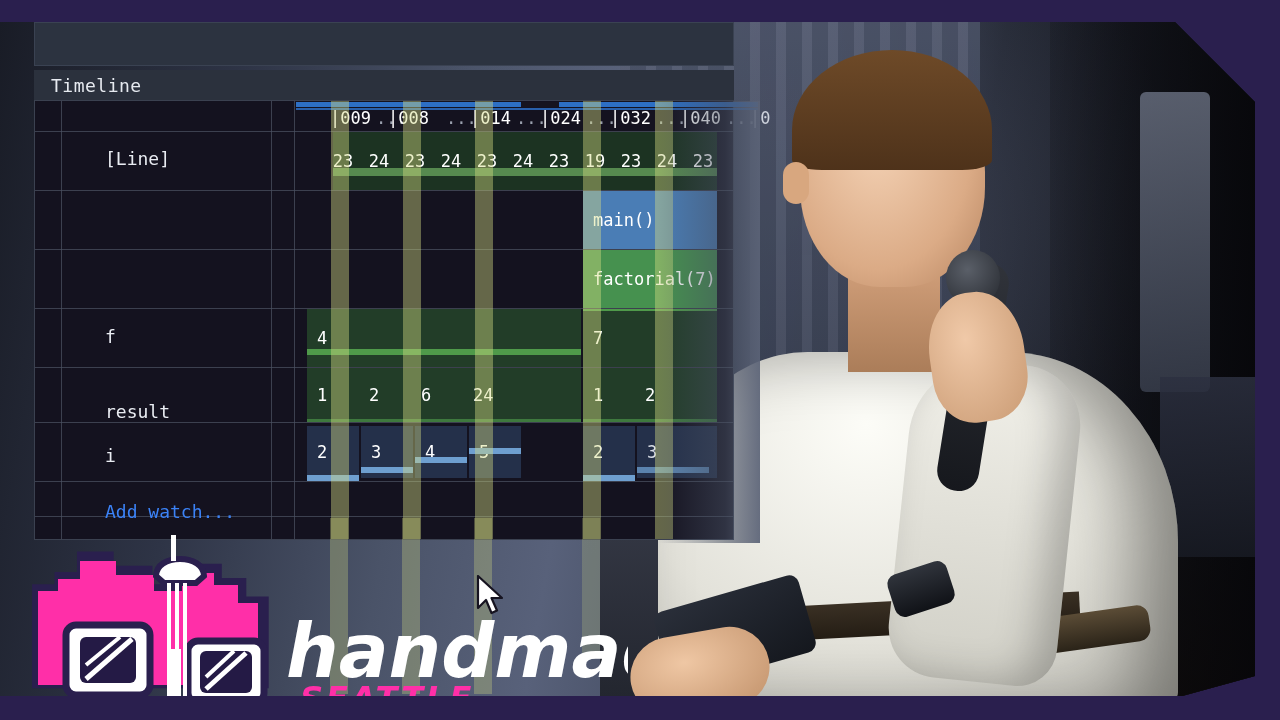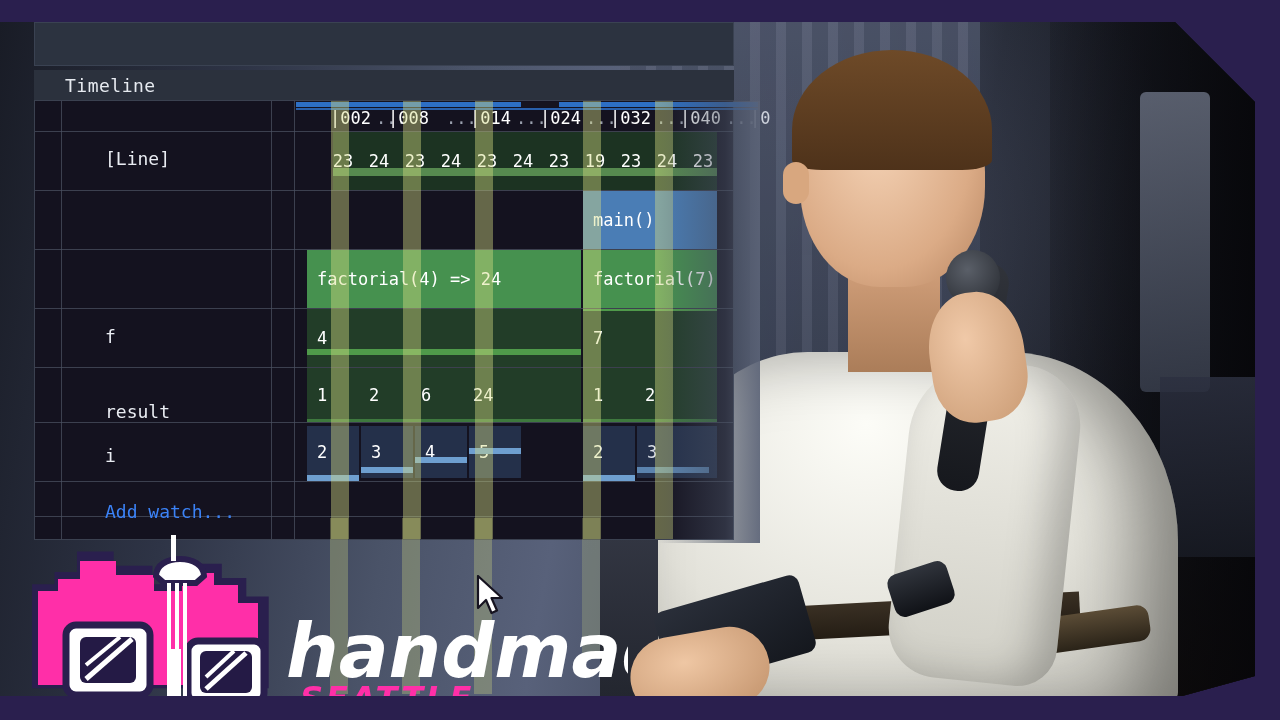--- a/index.html
+++ b/index.html
@@ -67,21 +67,21 @@
       background:linear-gradient(180deg,#6a7182,#3b4150);border-radius:6px;opacity:.8;}
   .chair-r{position:absolute;left:560px;top:355px;width:120px;height:180px;
       background:linear-gradient(180deg,#2c3040,#181b24);opacity:.85;}
 
   
   .ide{position:absolute;left:22px;top:22px;width:700px;height:676px;}
   .toolbar{position:absolute;left:12px;top:0px;width:700px;height:44px;
       background:#2c3340;border:1px solid #3a4252;box-sizing:border-box;}
   .panel-head{position:absolute;left:12px;top:48px;width:700px;height:30px;
       background:#2b313d;display:flex;align-items:center;}
-  .panel-head .t{color:#e6eaf0;font-size:18px;padding-left:31px;letter-spacing:.5px;}
+  .panel-head .t{color:#e6eaf0;font-size:18px;padding-left:17px;letter-spacing:.5px;}
 
   .grid{position:absolute;left:12px;top:78px;width:700px;height:440px;
       background:#14121f;border:1px solid #3b4150;box-sizing:border-box;}
   .rowline{position:absolute;left:0;right:0;height:1px;background:#4a5060;opacity:.75;}
   .colline{position:absolute;top:0;bottom:0;width:1px;background:#4a5060;opacity:.75;}
 
   .lbl{position:absolute;left:70px;color:#e9ecf2;font-size:18px;}
   .lbl.dim{color:#3b82f6;}
 
   .track{position:absolute;left:259px;right:16px;overflow:hidden;}
@@ -167,21 +167,21 @@
       <div class="colline" style="left:236px"></div>
       <div class="colline" style="left:259px"></div>
 
       <div class="lbl" style="top:47px">[Line]</div>
       <div class="lbl" style="top:225px">f</div>
       <div class="lbl" style="top:300px">result</div>
       <div class="lbl" style="top:344px">i</div>
       <div class="lbl dim" style="top:400px">Add watch...</div>
 
       <div class="ruler">
-        <div class="tick" style="left:36px">|002</div>
+        <div class="tick" style="left:36px">|009</div>
         <div class="tick" style="left:82px;color:#9aa0ae">...</div>
         <div class="tick" style="left:94px">|008</div>
         <div class="tick" style="left:152px;color:#9aa0ae">...</div>
         <div class="tick" style="left:176px">|014</div>
         <div class="tick" style="left:222px;color:#9aa0ae">...</div>
         <div class="tick" style="left:246px">|024</div>
         <div class="tick" style="left:292px;color:#9aa0ae">...</div>
         <div class="tick" style="left:316px">|032</div>
         <div class="tick" style="left:362px;color:#9aa0ae">...</div>
         <div class="tick" style="left:386px">|040</div>
@@ -212,21 +212,20 @@
         <div class="cell ctr" style="left:391px;top:0;width:36px;height:58px">23</div>
         <div class="cell ctr" style="left:427px;top:0;width:36px;height:58px;overflow:hidden">24</div>
 
       </div>
 
       <div class="track" style="top:90px;height:58px">
         <div class="cell pad" style="left:289px;top:0;width:180px;height:58px;background:#4a7db5">main()</div>
       </div>
 
       <div class="track" style="top:149px;height:58px">
-        <div class="cell pad" style="left:13px;top:0;width:274px;height:58px;background:#46914f">factorial(4) =&gt; 24</div>
         <div class="cell pad" style="left:289px;top:0;width:180px;height:58px;background:#46914f">factorial(7)</div>
       </div>
 
       <div class="track" style="top:208px;height:58px">
         <div class="cell pad" style="left:13px;top:0;width:274px;height:58px;background:#223d28">4</div>
         <div class="cell pad" style="left:289px;top:0;width:180px;height:58px;background:#223d28">7</div>
         <div class="ul" style="left:13px;top:40px;width:274px"></div>
         <div class="ul" style="left:289px;top:-4px;width:180px"></div>
       </div>
 

